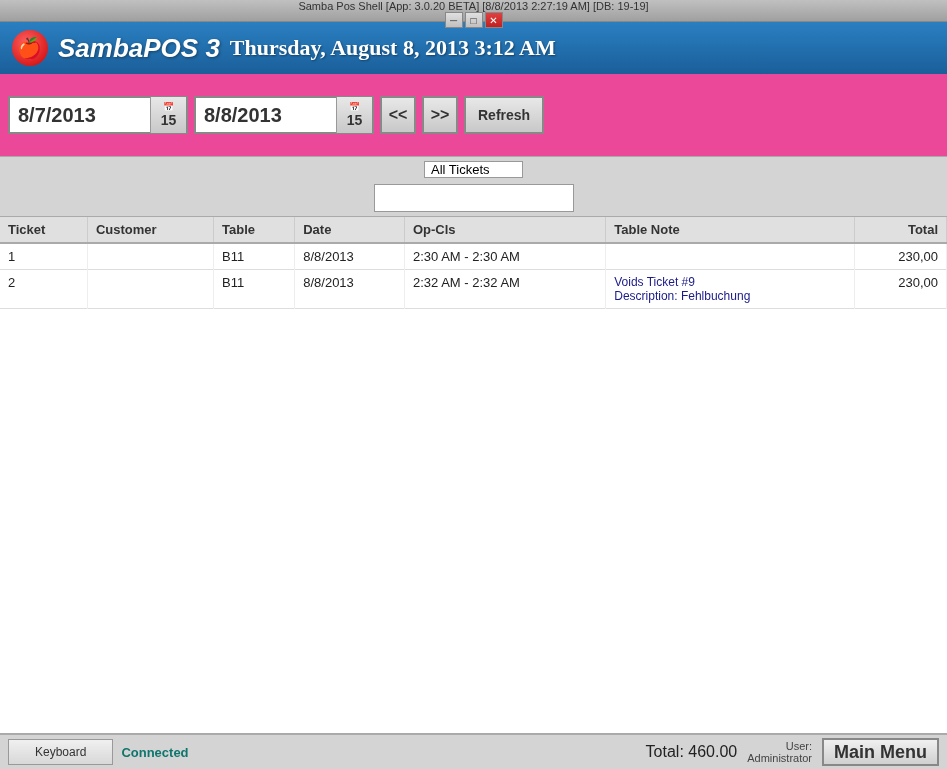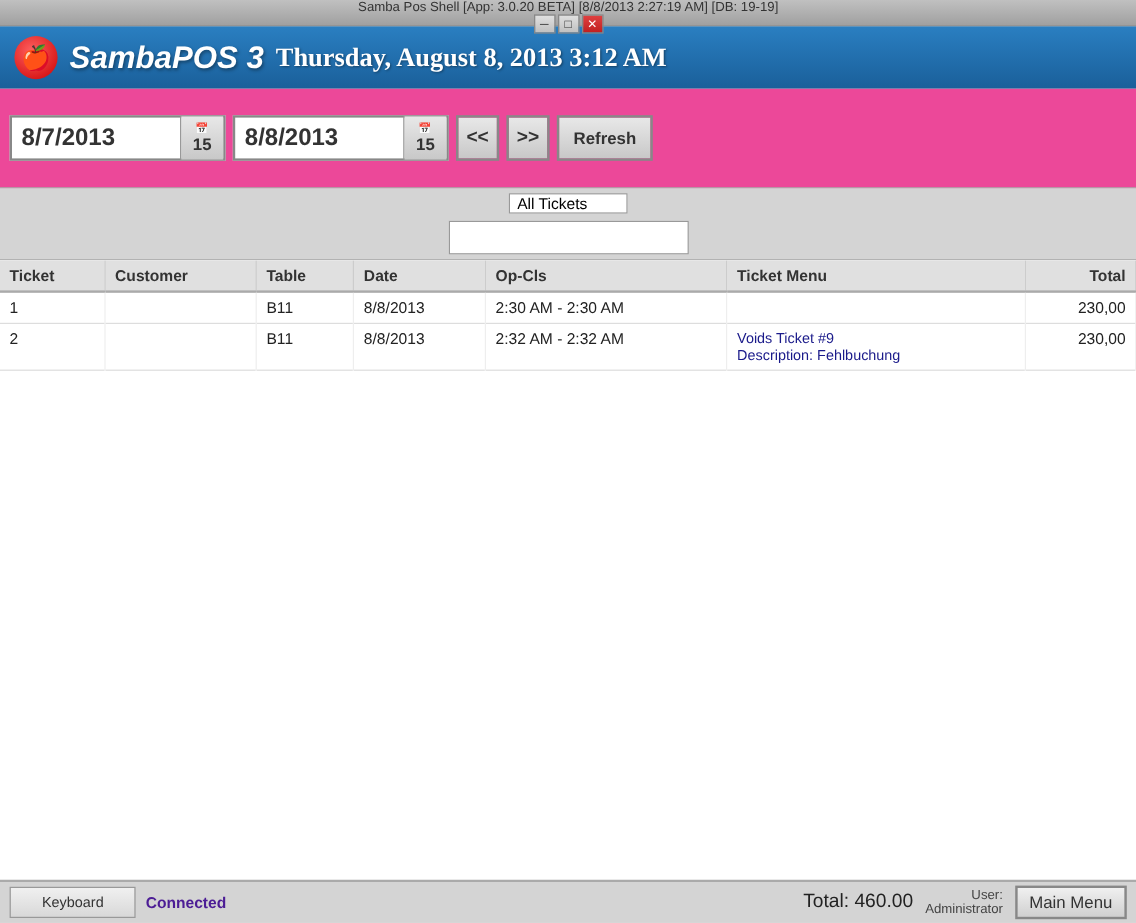--- a/index.html
+++ b/index.html
@@ -261,21 +261,21 @@
     .keyboard-btn {
       height: 26px;
       padding: 0 26px;
       background: linear-gradient(to bottom, #f0f0f0, #d8d8d8);
       border: 1px solid #999;
       cursor: pointer;
       font-size: 12px;
       color: #333;
     }
     .connected-text {
-      color: #4c1d95;
+      color: #0f766e;
       font-weight: bold;
       font-size: 13px;
     }
     .status-right {
       display: flex;
       align-items: center;
       gap: 10px;
     }
     .total-display {
       font-size: 16px;
@@ -286,22 +286,22 @@
       font-size: 11px;
       color: #444;
       text-align: right;
     }
     .main-menu-btn {
       height: 28px;
       padding: 0 10px;
       background: linear-gradient(to bottom, #f0f0f0, #d0d0d0);
       border: 2px solid #888;
       cursor: pointer;
-      font-size: 14px;
-      font-weight: normal;
+      font-size: 18px;
+      font-weight: bold;
       color: #333;
     }
   </style>
 </head>
 <body>
 
 <div class="title-bar">
   <div class="title-bar-text">Samba Pos Shell [App: 3.0.20 BETA] [8/8/2013 2:27:19 AM] [DB: 19-19]</div>
   <div class="title-bar-buttons">
     <div class="title-btn">─</div>
@@ -357,21 +357,21 @@
 
   <div class="tickets-table-container">
     <table>
       <thead>
         <tr>
           <th>Ticket</th>
           <th>Customer</th>
           <th>Table</th>
           <th>Date</th>
           <th>Op-Cls</th>
-          <th>Ticket Menu</th>
+          <th>Table Note</th>
           <th class="total-col">Total</th>
         </tr>
       </thead>
       <tbody>
 
         <tr class="table-row">
           <td>1</td>
           <td></td>
           <td>B11</td>
           <td>8/8/2013</td>

